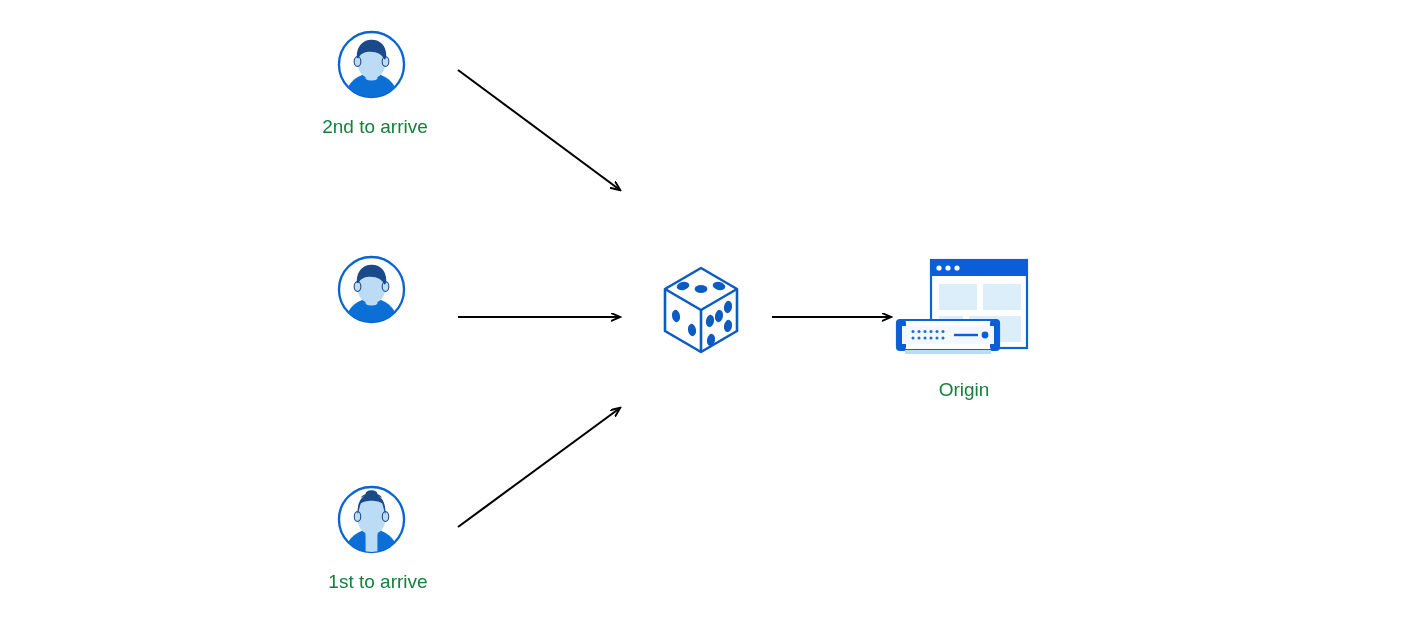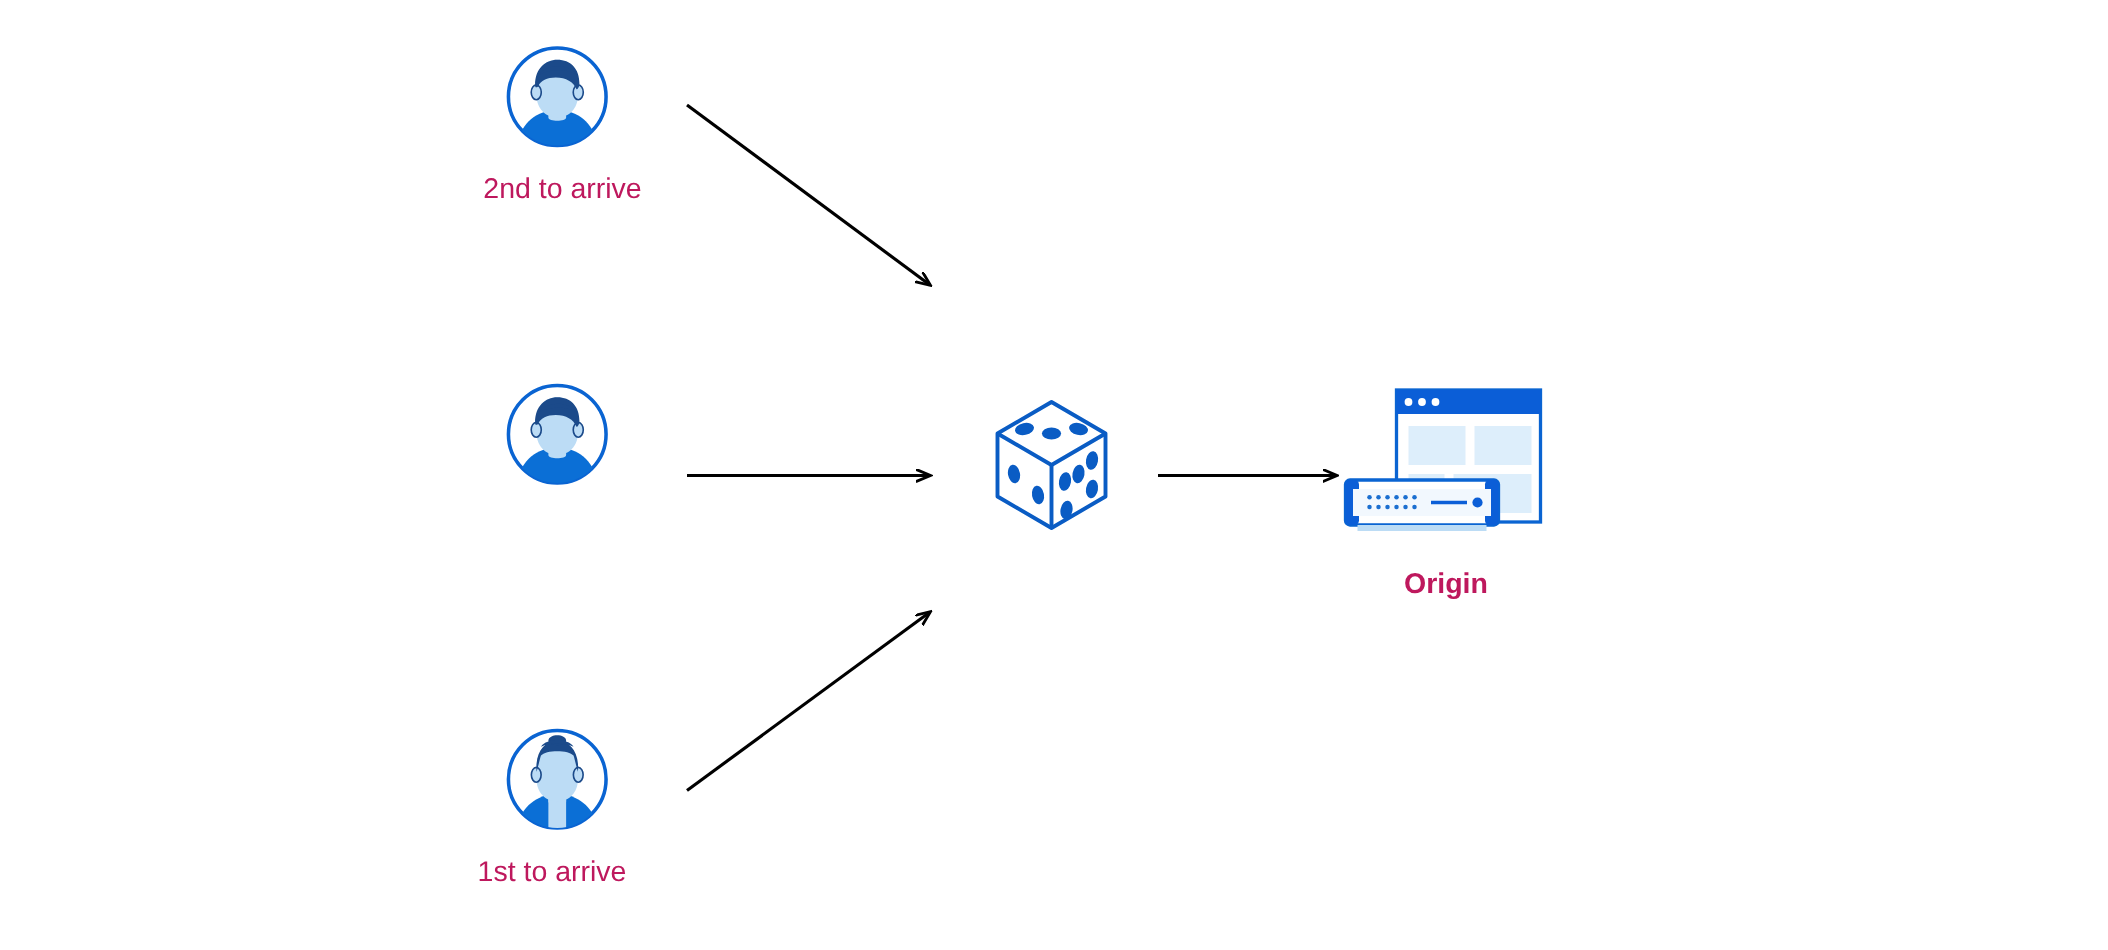--- a/index.html
+++ b/index.html
@@ -17,21 +17,21 @@
     height: 633px;
     background: #ffffff;
     overflow: hidden;
   }
   .node {
     position: absolute;
   }
   .label {
     position: absolute;
     text-align: center;
-    color: #be185d;
+    color: #15803d;
     font-size: 19px;
     line-height: 24px;
     white-space: nowrap;
     font-family: "Liberation Sans", sans-serif;
   }
   .arrow-layer {
     position: absolute;
     left: 0;
     top: 0;
     width: 1405px;
@@ -111,21 +111,21 @@
         <path d="M30 44 c0 10 12 10 12 0 l0 26 -12 0 z" fill="#bcdcf5"></path>
         <path d="M22 27 c0 -9 6 -15 14 -15 c8 0 14 6 14 15 l0 9 c0 9 -6 15 -14 15 c-8 0 -14 -6 -14 -15 z" fill="#bcdcf5"></path>
         <ellipse cx="21.8" cy="33" rx="3.3" ry="5" fill="#bcdcf5" stroke="#1b4a8a" stroke-width="1.1"></ellipse>
         <ellipse cx="50.2" cy="33" rx="3.3" ry="5" fill="#bcdcf5" stroke="#1b4a8a" stroke-width="1.1"></ellipse>
         <path d="M22 31 c-1 -13 5 -21 14 -21 c9 0 15 8 14 21 c-1 -3 -2 -8 -3 -11 c-3 -4 -19 -4 -22 0 c-1 3 -2 8 -3 11 z" fill="#1b4a8a"></path>
         <path d="M30 10 c0 -5 12 -5 12 0 c0 4 -12 4 -12 0 z" fill="#1b4a8a"></path>
         <path d="M25 14 c4 -6 18 -6 22 0 c-6 -3 -16 -3 -22 0 z" fill="#1b4a8a"></path>
       </g>
     </svg>
   </div>
-  <div class="label" style="left:268px; top:570px; width:200px;">1st to arrive</div>
+  <div class="label" style="left:278px; top:570px; width:200px;">1st to arrive</div>
 
   <div class="node" style="left:659px; top:264px;">
     <svg width="84" height="92" viewBox="0 0 84 92">
       <g fill="none" stroke="#0a5cc4" stroke-width="2.6" stroke-linejoin="round">
         <path d="M42 4 L78 25 L78 67 L42 88 L6 67 L6 25 Z"></path>
         <path d="M6 25 L42 46 L78 25"></path>
         <path d="M42 46 L42 88"></path>
       </g>
       <g fill="#0a5cc4">
 
@@ -178,15 +178,15 @@
             <circle cx="38" cy="82" r="1.5"></circle>
           <circle cx="44" cy="82" r="1.5"></circle>
             <circle cx="50" cy="82" r="1.5"></circle>
         </g>
         <line x1="61" y1="79" x2="85" y2="79" stroke="#0b5ed7" stroke-width="2.4"></line>
         <circle cx="92" cy="79" r="3.4" fill="#0b5ed7"></circle>
         <rect x="12" y="94" width="86" height="4" fill="#bcdcf5"></rect>
       </g>
     </svg>
   </div>
-  <div class="label" style="left:864px; top:378px; width:200px;font-weight:bold;">Origin</div>
+  <div class="label" style="left:864px; top:378px; width:200px;">Origin</div>
 
 </div>
 
 </body></html>

